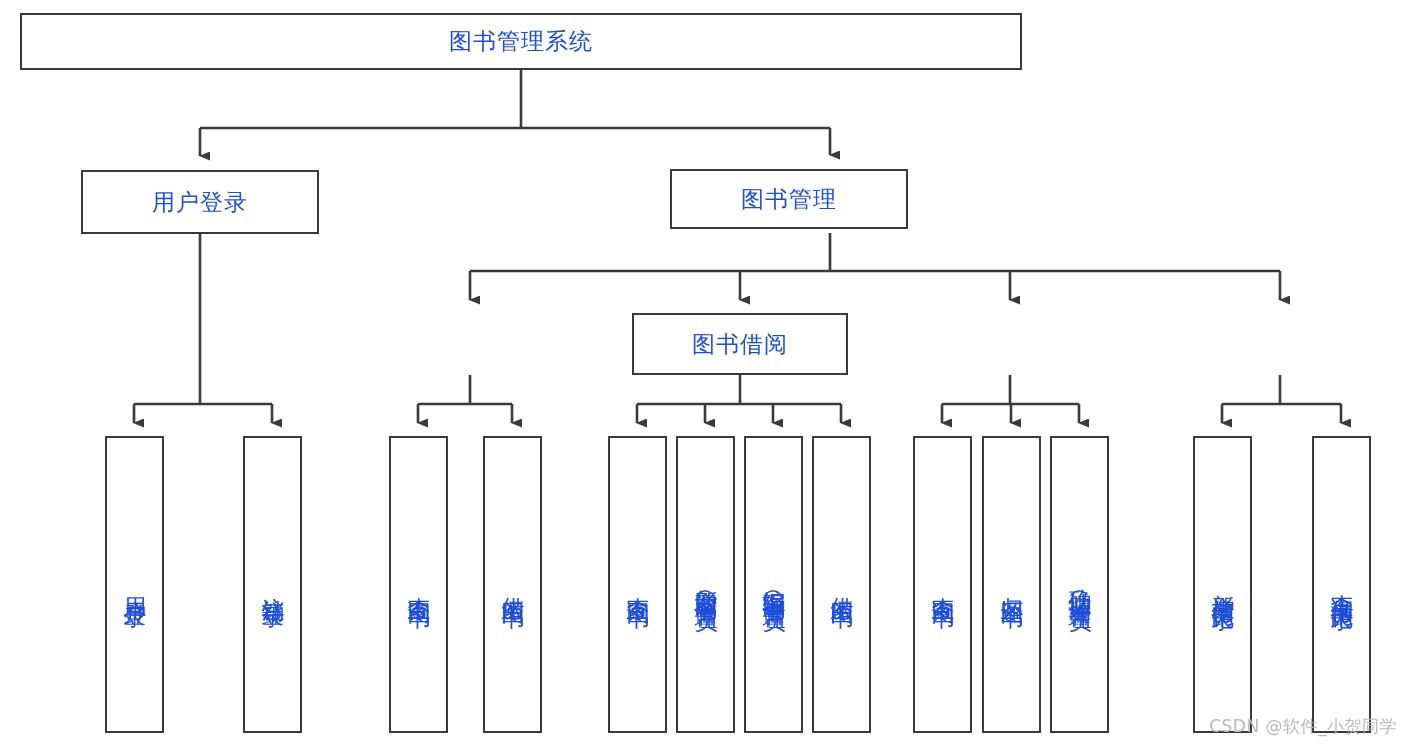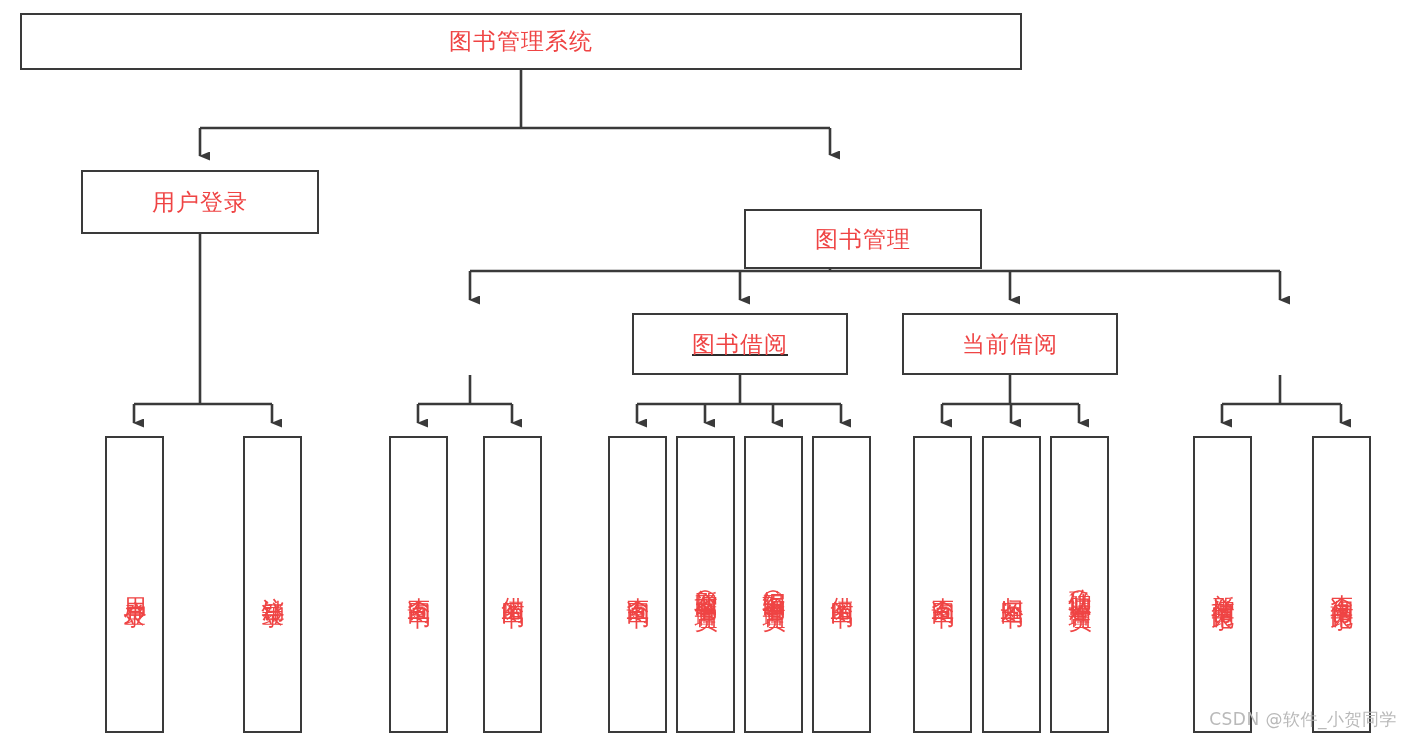--- a/index.html
+++ b/index.html
@@ -20,21 +20,21 @@
     background:#ffffff;
     display:flex;
     align-items:center;
     justify-content:center;
     color:#2b2b2b;
   }
   .node-label{
     display:block;
     text-align:center;
     line-height:1.0;
-    color:#ef4444;
+    color:#1d4ed8;
   }
   
   .h-node .node-label{
     font-size:23px;
     letter-spacing:1px;
     white-space:nowrap;
   }
   .h-node.root .node-label{font-size:23px;}
   
   .v-node{
@@ -46,21 +46,21 @@
     writing-mode:vertical-rl;
     text-orientation:upright;
     font-size:23px;
     line-height:1.12;
     letter-spacing:3px;
     max-height:100%;
   }
   .watermark{
     position:absolute;
     right:8px;
-    bottom:16px;
+    bottom:9px;
     font-size:17px;
     color:#b9b9b9;
     letter-spacing:0.5px;
     white-space:nowrap;
     user-select:none;
   }
 </style>
 </head>
 <body>
 
@@ -116,29 +116,26 @@
     </g>
   </svg>
 
   <div class="node h-node root" style="left:20px;top:13px;width:1002px;height:57px;">
     <span class="node-label">图书管理系统</span>
   </div>
 
   <div class="node h-node" style="left:81px;top:170px;width:238px;height:64px;">
     <span class="node-label">用户登录</span>
   </div>
-  <div class="node h-node" style="left:744px;top:169px;width:238px;height:60px;margin-top:40px;">
+  <div class="node h-node" style="left:670px;top:169px;width:238px;height:60px;">
     <span class="node-label">图书管理</span>
   </div>
 
-  <div class="node h-node" style="left:632px;top:313px;width:216px;height:62px;text-decoration:underline;">
+  <div class="node h-node" style="left:632px;top:313px;width:216px;height:62px;">
     <span class="node-label">图书借阅</span>
-  </div>
-  <div class="node h-node" style="left:902px;top:313px;width:216px;height:62px;">
-    <span class="node-label">当前借阅</span>
   </div>
 
   <div class="node v-node" style="left:105px;top:436px;width:59px;height:297px;">
     <span class="node-label">用户登录</span>
   </div>
   <div class="node v-node" style="left:243px;top:436px;width:59px;height:297px;">
     <span class="node-label">注销登录</span>
   </div>
 
   <div class="node v-node" style="left:389px;top:436px;width:59px;height:297px;">

